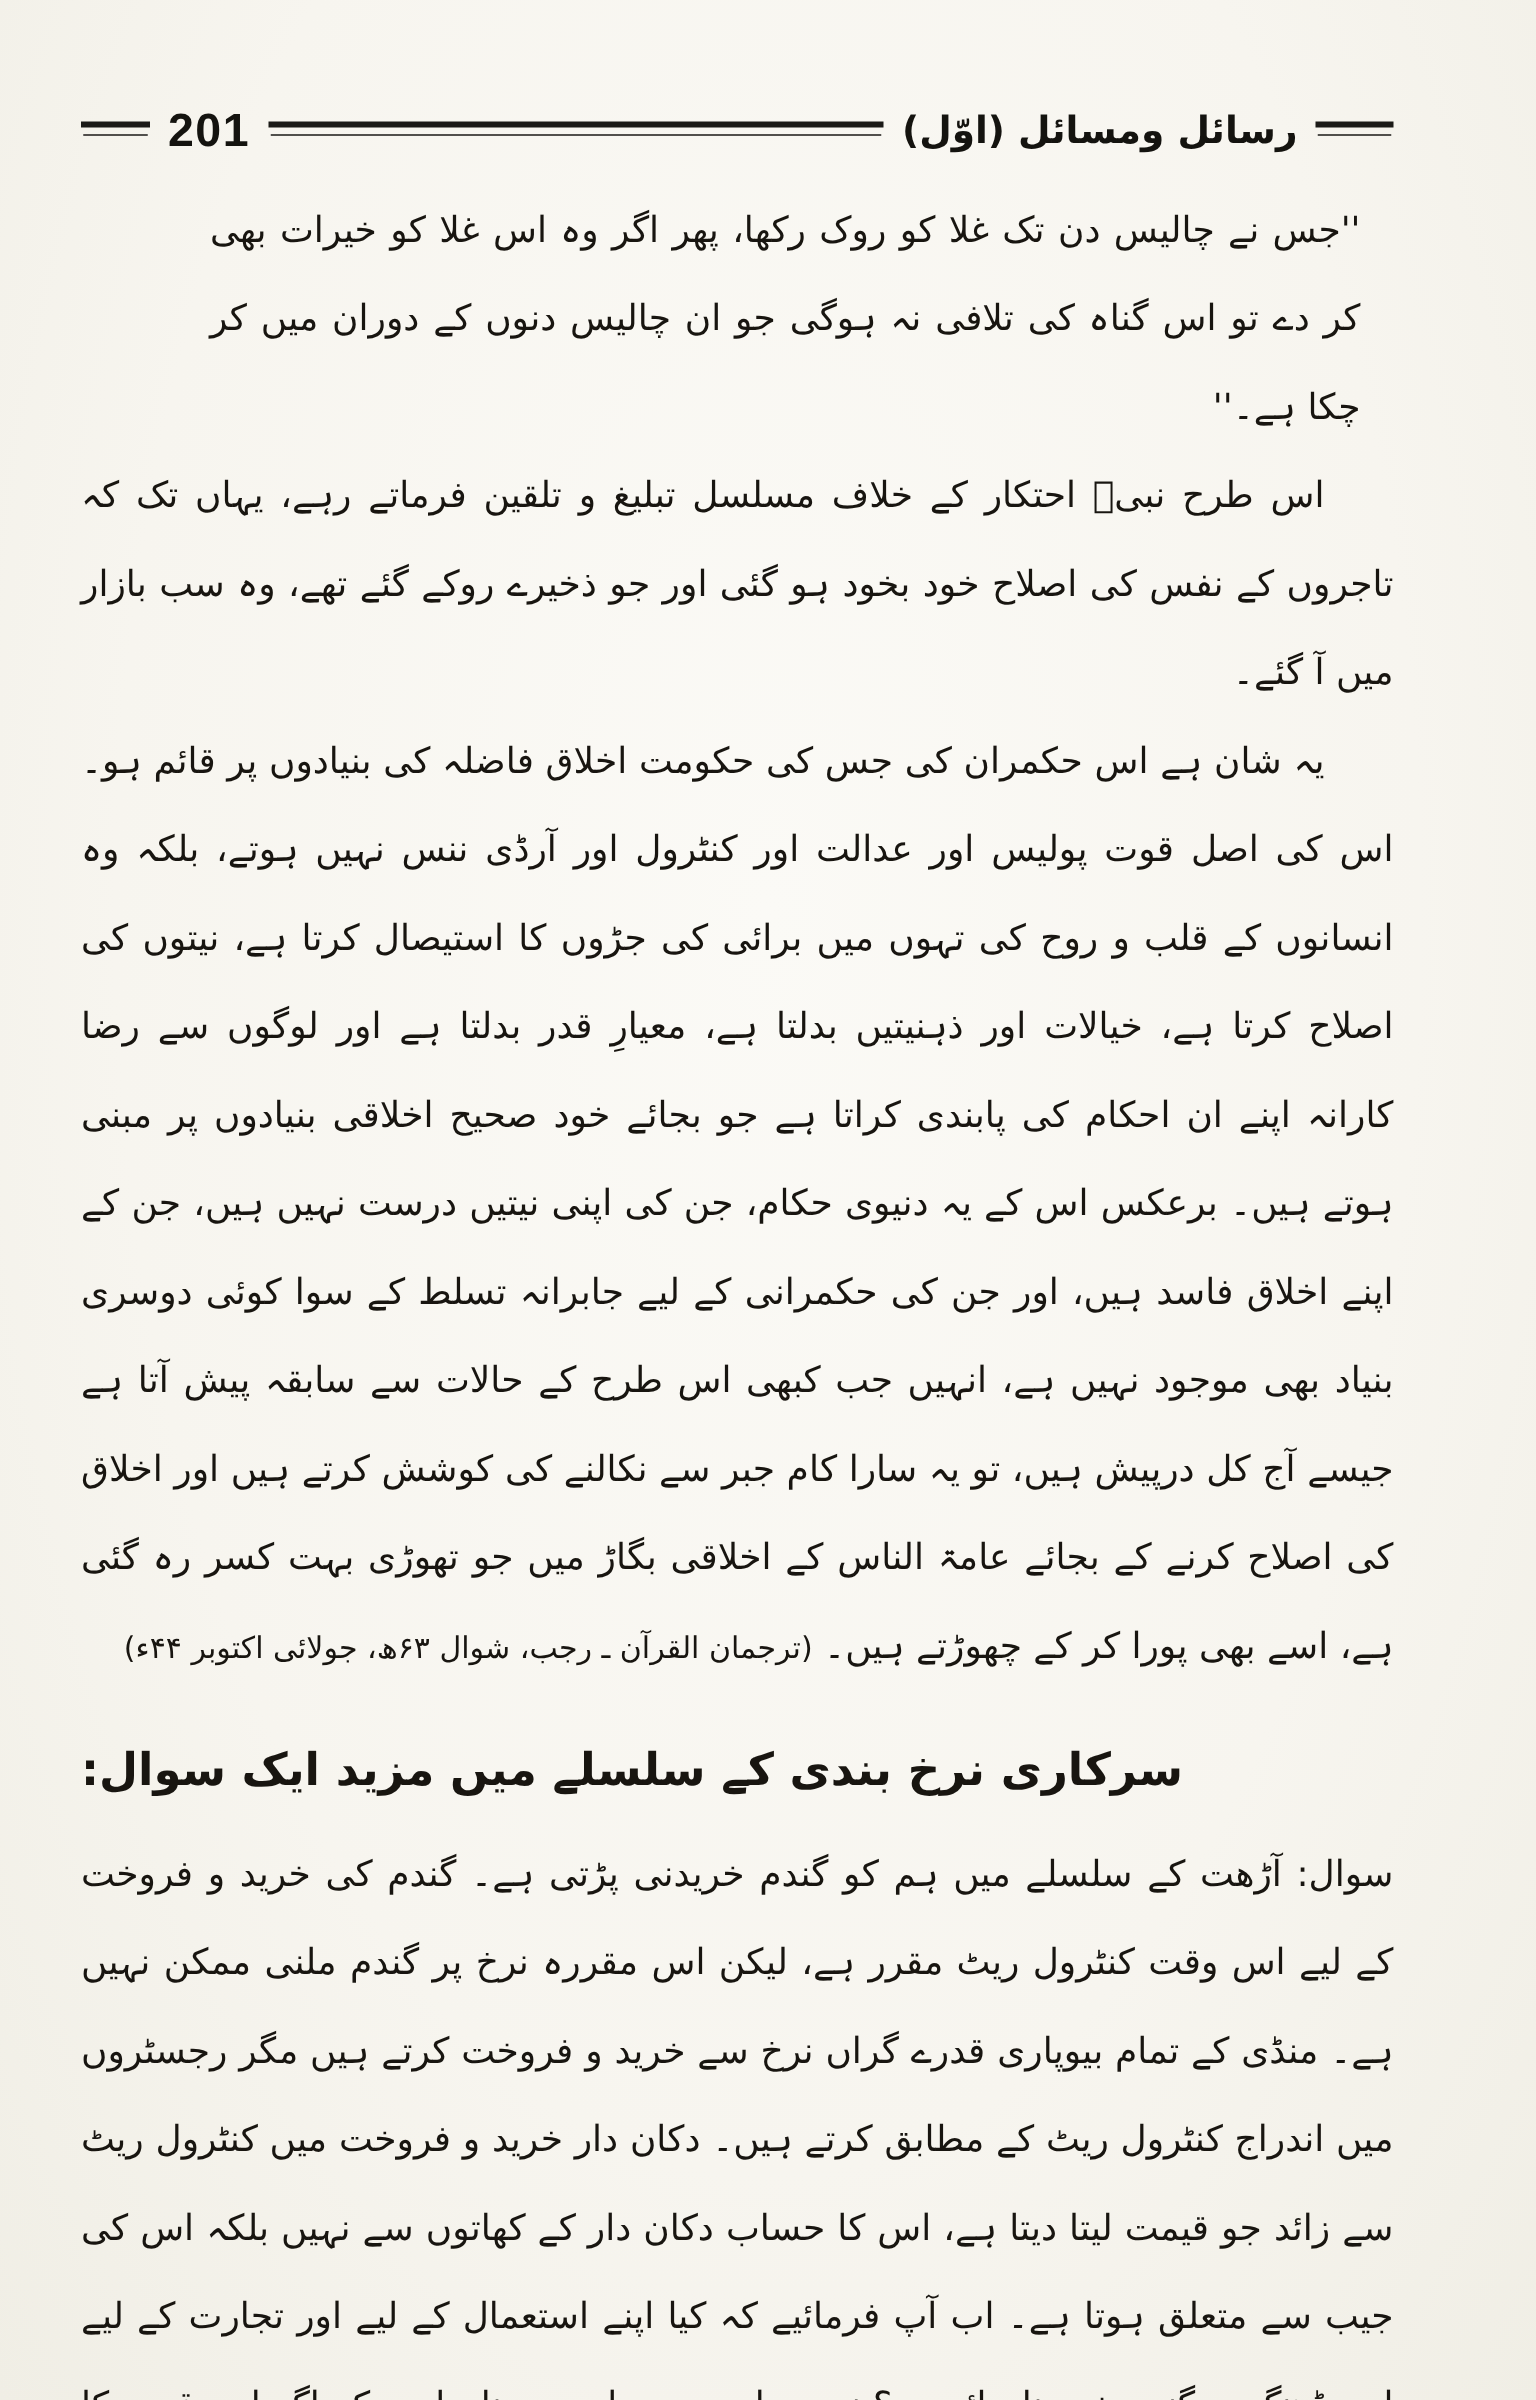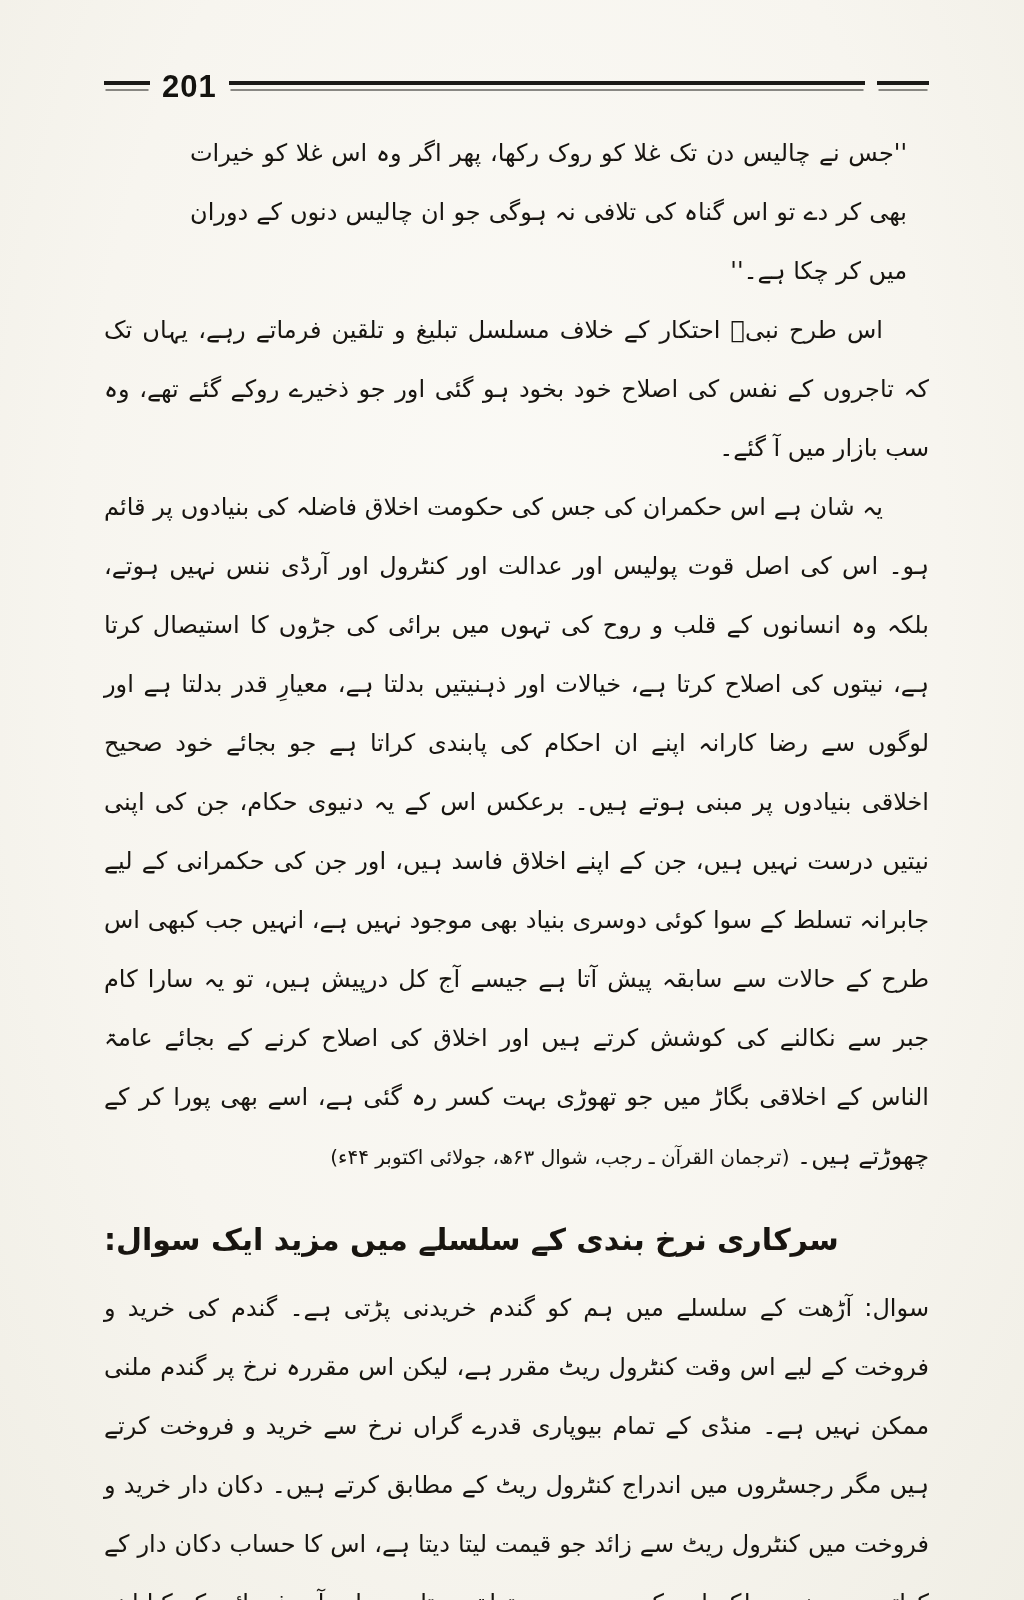--- a/index.html
+++ b/index.html
@@ -9,21 +9,21 @@
   }
   .page {
     position: relative;
     box-sizing: border-box;
     width: 1024px;
     height: 1600px;
     margin: 0 auto;
     background: radial-gradient(ellipse at 50% 38%, #fbfaf6 0%, #f7f5ef 60%, #f0eee5 100%);
     color: #171511;
     font-family: "DejaVu Sans", sans-serif;
-    padding: 64px 95px 0 104px;
+    padding: 64px 95px 0 54px;
     overflow: hidden;
   }
   
   .page-header {
     display: flex;
     align-items: center;
     gap: 12px;
     height: 44px;
     margin-bottom: 16px;
   }
@@ -84,20 +84,21 @@
 </style>
 </head>
 <body>
 
 <div class="page">
 
   <header class="page-header" dir="ltr">
     <span class="rule seg-left"></span>
     <span class="page-num">201</span>
     <span class="rule seg-main"></span>
+    <span class="book-title" lang="ur">رسائل ومسائل (اوّل)</span>
     <span class="rule seg-right"></span>
   </header>
 
   <main class="body-text" lang="ur">
 
     <blockquote class="hadith-quote">''جس نے چالیس دن تک غلا کو روک رکھا، پھر اگر وہ اس غلا کو خیرات بھی کر دے تو اس گناہ کی تلافی نہ ہوگی جو ان چالیس دنوں کے دوران میں کر چکا ہے۔''</blockquote>
 
     <p class="para indent">اس طرح نبیؐ احتکار کے خلاف مسلسل تبلیغ و تلقین فرماتے رہے، یہاں تک کہ تاجروں کے نفس کی اصلاح خود بخود ہو گئی اور جو ذخیرے روکے گئے تھے، وہ سب بازار میں آ گئے۔</p>
 
     <p class="para indent"><span>یہ شان ہے اس حکمران کی جس کی حکومت اخلاق فاضلہ کی بنیادوں پر قائم ہو۔ اس کی اصل قوت پولیس اور عدالت اور کنٹرول اور آرڈی ننس نہیں ہوتے، بلکہ وہ انسانوں کے قلب و روح کی تہوں میں برائی کی جڑوں کا استیصال کرتا ہے، نیتوں کی اصلاح کرتا ہے، خیالات اور ذہنیتیں بدلتا ہے، معیارِ قدر بدلتا ہے اور لوگوں سے رضا کارانہ اپنے ان احکام کی پابندی کراتا ہے جو بجائے خود صحیح اخلاقی بنیادوں پر مبنی ہوتے ہیں۔ برعکس اس کے یہ دنیوی حکام، جن کی اپنی نیتیں درست نہیں ہیں، جن کے اپنے اخلاق فاسد ہیں، اور جن کی حکمرانی کے لیے جابرانہ تسلط کے سوا کوئی دوسری بنیاد بھی موجود نہیں ہے، انہیں جب کبھی اس طرح کے حالات سے سابقہ پیش آتا ہے جیسے آج کل درپیش ہیں، تو یہ سارا کام جبر سے نکالنے کی کوشش کرتے ہیں اور اخلاق کی اصلاح کرنے کے بجائے عامۃ الناس کے اخلاقی بگاڑ میں جو تھوڑی بہت کسر رہ گئی ہے، اسے بھی پورا کر کے چھوڑتے ہیں۔</span> <span class="citation">(ترجمان القرآن ـ رجب، شوال ۶۳ھ، جولائی اکتوبر ۴۴ء)</span></p>

